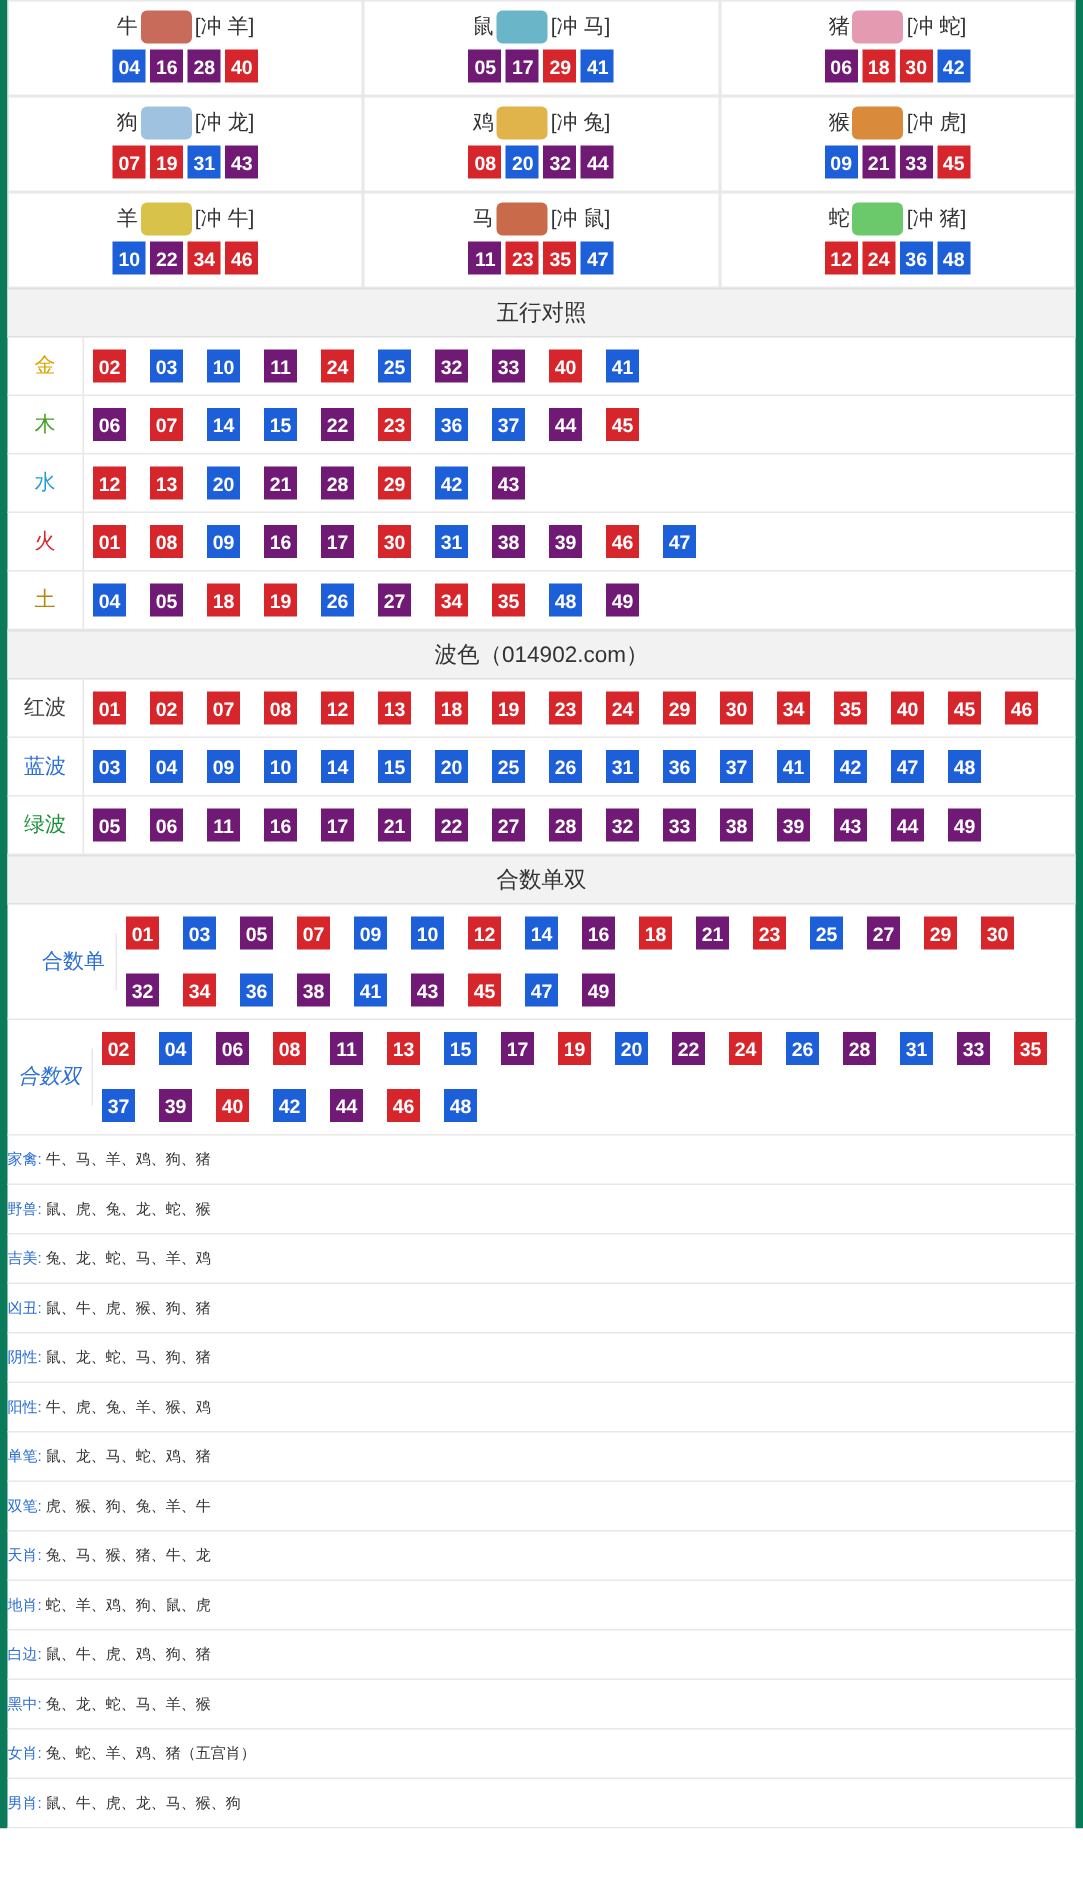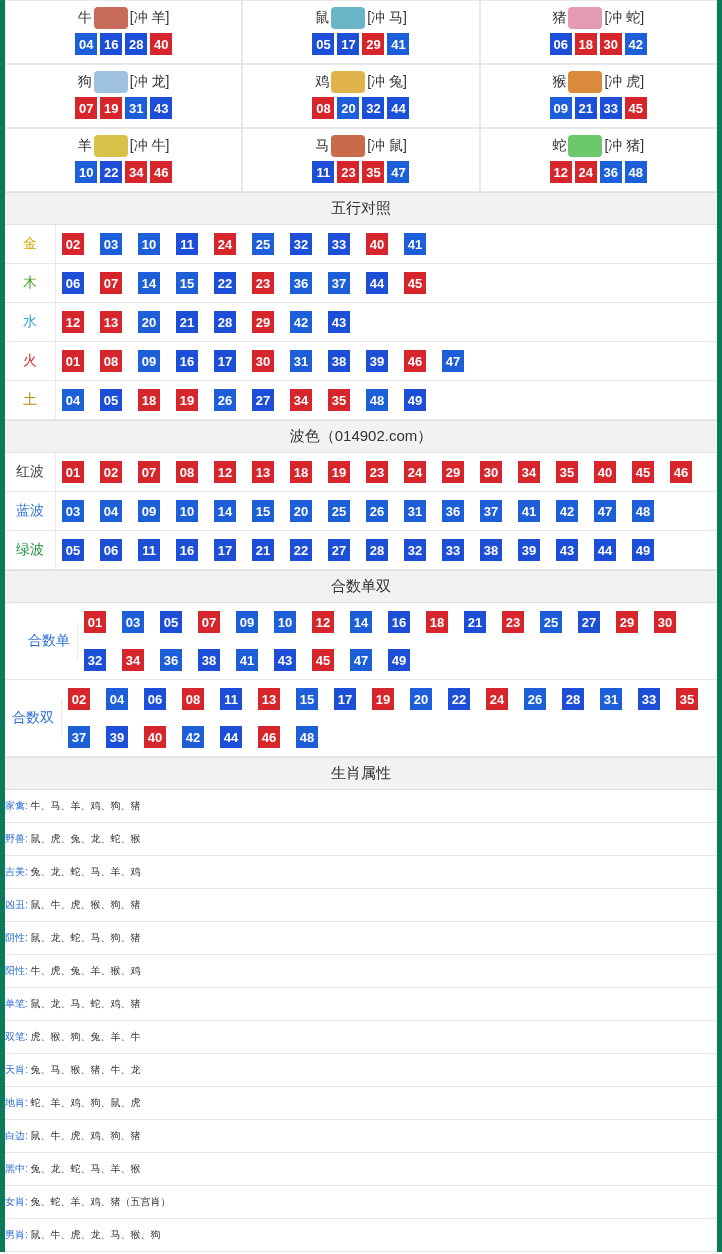--- a/index.html
+++ b/index.html
@@ -5,21 +5,21 @@
   body{margin:0;font-family:"Microsoft YaHei",Arial,sans-serif;font-size:14px;color:#333;background:#fff}
   .wrap{width:712px;margin:0 auto;border-left:5px solid #0a7a5a;border-right:5px solid #0a7a5a}
   .zodiac-grid{display:flex;flex-wrap:wrap}
   .zcell{width:33.333%;box-sizing:border-box;text-align:center;border:1px solid #e8e8e8;padding:6px 0 8px}
   .zhead{display:flex;align-items:center;justify-content:center;gap:2px;font-size:14px;margin-bottom:4px}
   .zicon{width:34px;height:22px;display:inline-block;border-radius:4px}
   .balls{display:flex;justify-content:center;gap:3px}
   .ball{display:inline-flex;align-items:center;justify-content:center;width:22px;height:22px;color:#fff;font-size:13px;font-weight:bold}
   .ball.r{background:#d6252b}
   .ball.b{background:#1c5fd8}
-  .ball.g{background:#1d4ed8}
+  .ball.g{background:#701a75}
   .sec-title{background:#f2f2f2;text-align:center;font-size:15px;padding:6px 16px;border:1px solid #e0e0e0;border-left:none;border-right:none}
   .row{display:flex;align-items:center;border-bottom:1px solid #e8e8e8}
   .row .lab{width:50px;text-align:center;padding:10px 0;font-size:14px;border-right:1px solid #e8e8e8;flex:0 0 50px}
   .row .vals{flex:1;padding:8px 6px;display:flex;flex-wrap:wrap;gap:16px}
   .attr-row{padding:9px 0;border-bottom:1px solid #e8e8e8;font-size:10px}
   .attr-row .k{color:#2b6fd6}
   .c-gold{color:#d9a400}.c-wood{color:#4aa02c}.c-water{color:#2b9dd6}.c-fire{color:#d6252b}.c-earth{color:#b8860b}
   .c-red{color:#404040}.c-blue{color:#2b6fd6}.c-green{color:#1a8f3a}
 </style>
 </head>
@@ -319,21 +319,21 @@
           <span class="ball b">36</span>
           <span class="ball g">38</span>
           <span class="ball b">41</span>
           <span class="ball g">43</span>
           <span class="ball r">45</span>
           <span class="ball b">47</span>
           <span class="ball g">49</span>
         </div>
       </div>
       <div class="row">
-        <div class="lab c-blue" style="width: 56px; flex: 0 0 56px;">合数双</div>
+        <div class="lab c-blue" style="width: 56px; flex: 0 0 56px; font-style: italic;">合数双</div>
         <div class="vals">
           <span class="ball r">02</span>
           <span class="ball b">04</span>
           <span class="ball g">06</span>
           <span class="ball r">08</span>
           <span class="ball g">11</span>
           <span class="ball r">13</span>
           <span class="ball b">15</span>
           <span class="ball g">17</span>
           <span class="ball r">19</span>
@@ -349,21 +349,20 @@
           <span class="ball g">39</span>
           <span class="ball r">40</span>
           <span class="ball b">42</span>
           <span class="ball g">44</span>
           <span class="ball r">46</span>
           <span class="ball b">48</span>
         </div>
       </div>
     </div>
 
-  <div class="sec-title">生肖属性</div>
   <div id="attrs">
       <div class="attr-row"><span class="k">家禽: </span><span>牛、马、羊、鸡、狗、猪</span></div>
       <div class="attr-row"><span class="k">野兽: </span><span>鼠、虎、兔、龙、蛇、猴</span></div>
       <div class="attr-row"><span class="k">吉美: </span><span>兔、龙、蛇、马、羊、鸡</span></div>
       <div class="attr-row"><span class="k">凶丑: </span><span>鼠、牛、虎、猴、狗、猪</span></div>
       <div class="attr-row"><span class="k">阴性: </span><span>鼠、龙、蛇、马、狗、猪</span></div>
       <div class="attr-row"><span class="k">阳性: </span><span>牛、虎、兔、羊、猴、鸡</span></div>
       <div class="attr-row"><span class="k">单笔: </span><span>鼠、龙、马、蛇、鸡、猪</span></div>
       <div class="attr-row"><span class="k">双笔: </span><span>虎、猴、狗、兔、羊、牛</span></div>
       <div class="attr-row"><span class="k">天肖: </span><span>兔、马、猴、猪、牛、龙</span></div>

